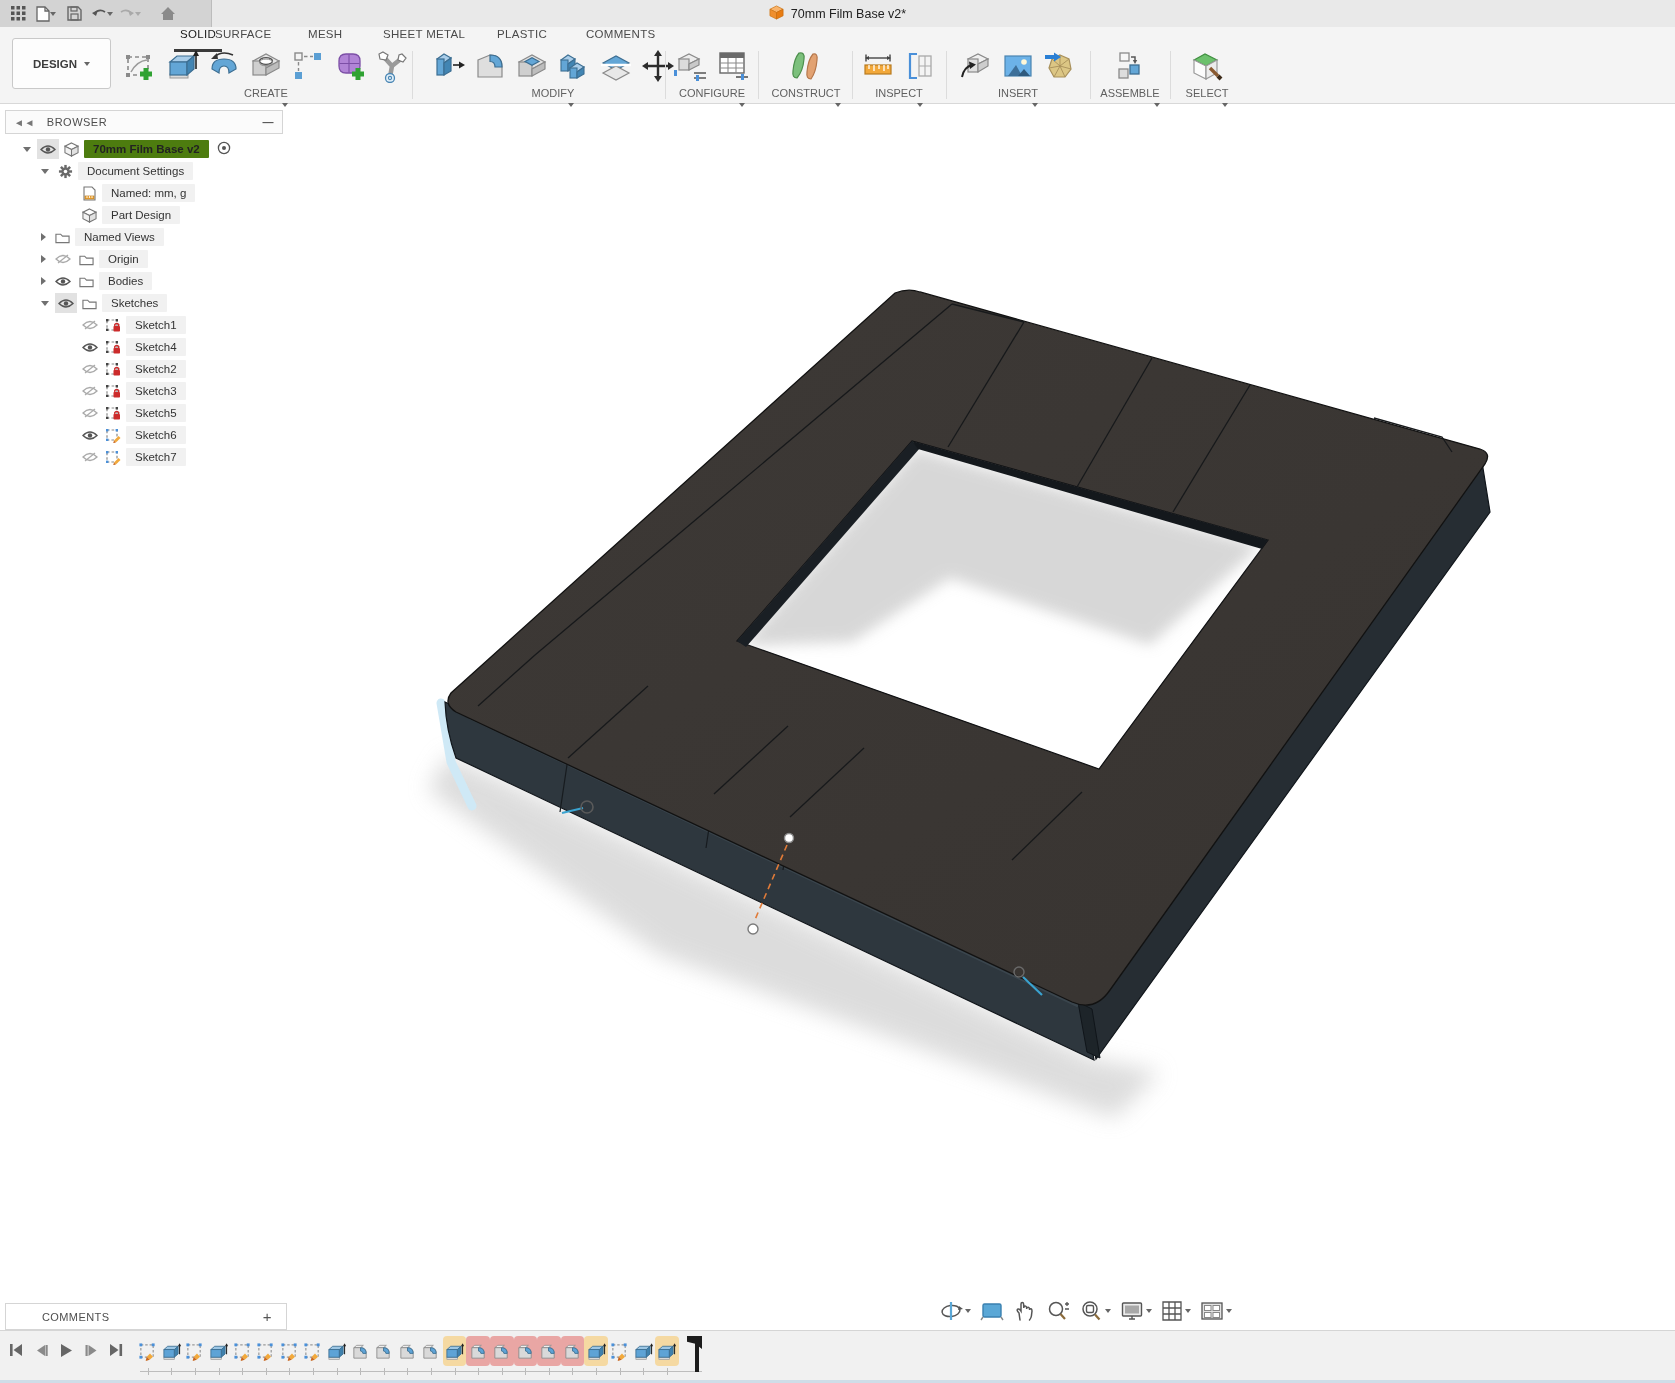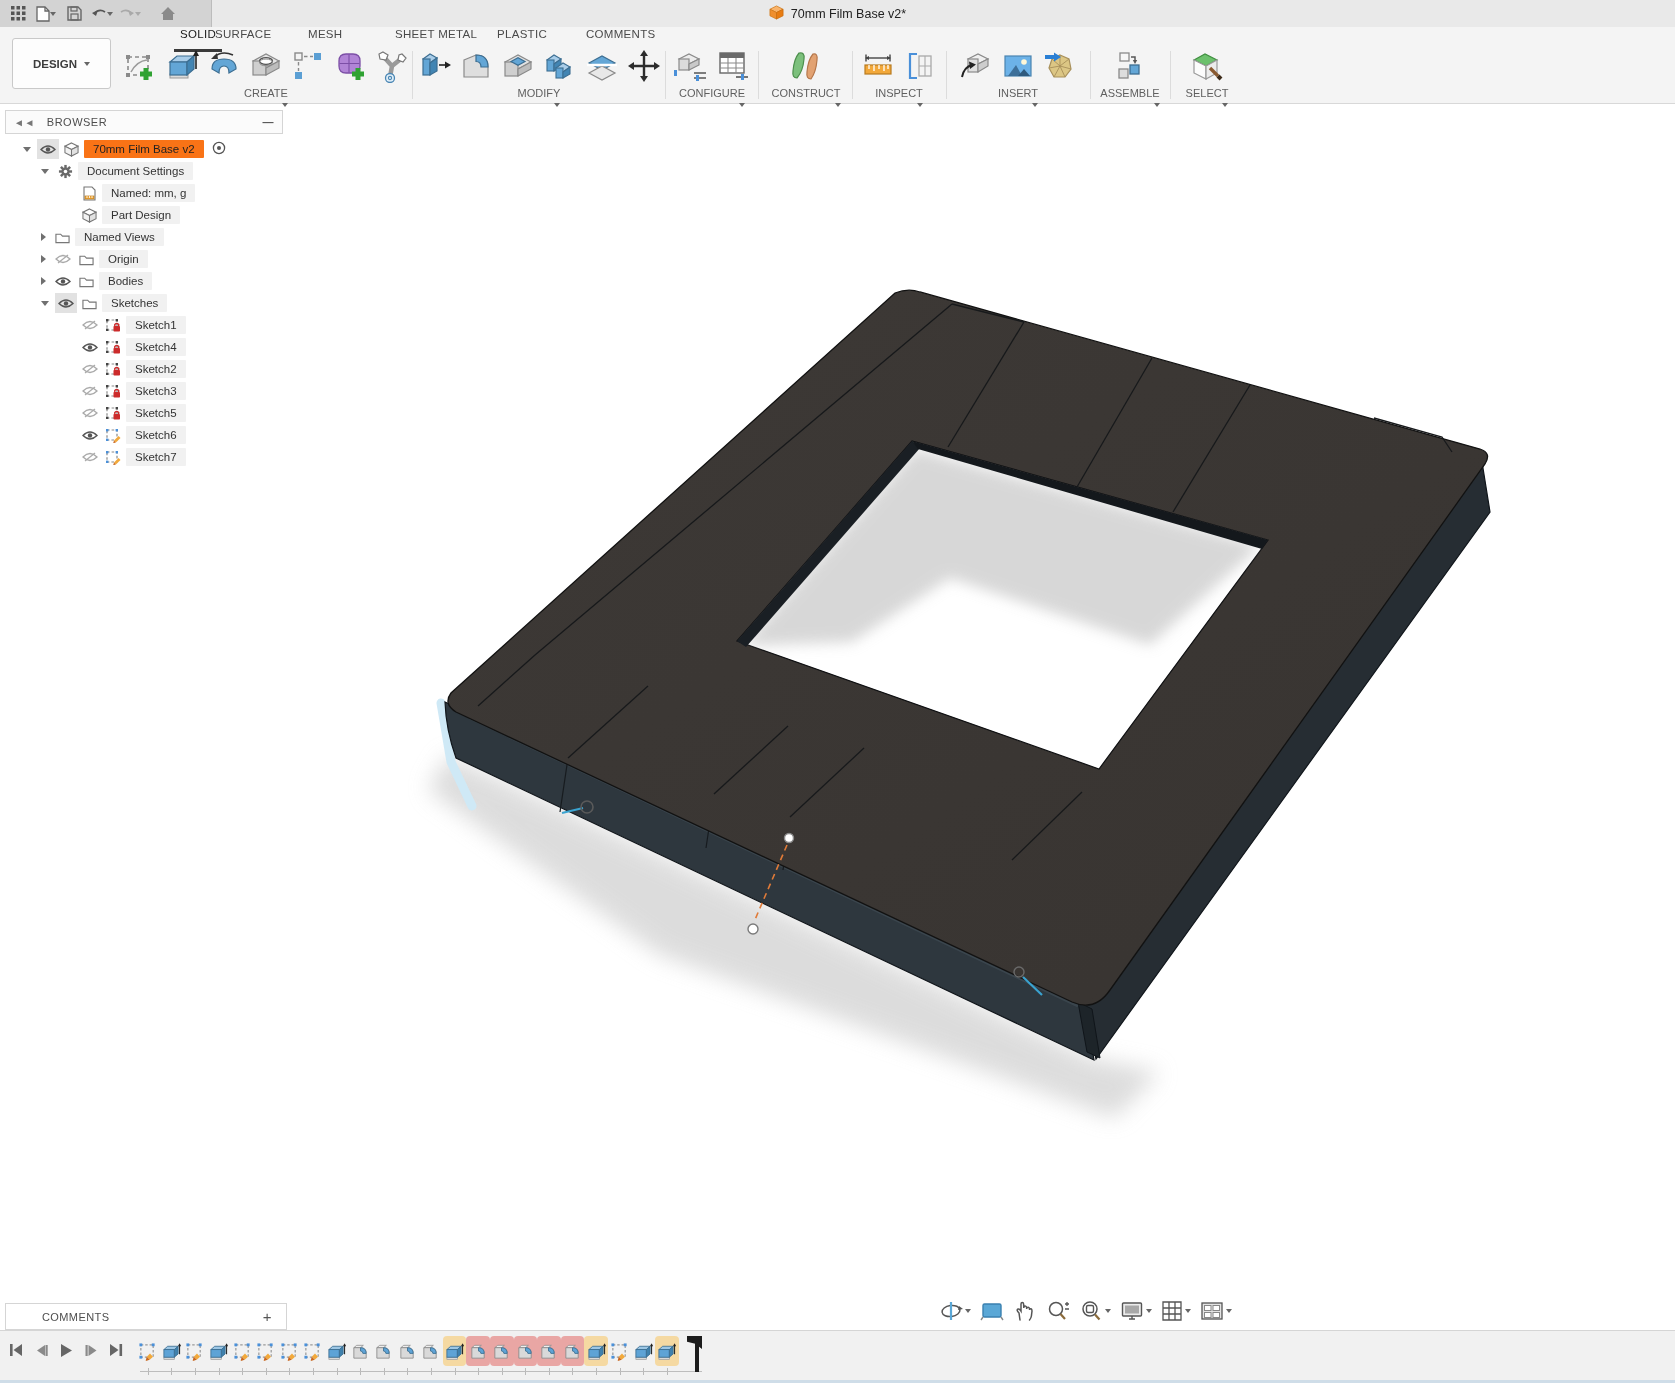--- a/index.html
+++ b/index.html
@@ -38,21 +38,21 @@
   .bheader .btitle{flex:1;text-align:left;margin-left:12px;}
   .collapse-arrows{color:#777;font-size:10px;}
   .minimize{color:#555;font-weight:bold;cursor:pointer;}
   .btree{padding-top:4px;}
   .brow{display:flex;align-items:center;height:22px;cursor:default;}
   .brow .chev{width:0;height:0;margin-right:6px;}
   .chev.right{border-top:4px solid transparent;border-bottom:4px solid transparent;border-left:5px solid #707070;}
   .chev.down{border-left:4px solid transparent;border-right:4px solid transparent;border-top:5px solid #707070;}
   .cell{display:flex;align-items:center;justify-content:center;}
   .lbl{background:#f1f1f1;padding:3px 9px;border-radius:1px;color:#333;white-space:nowrap;}
-  .brow.selected .lbl{background:#f97316;font-weight:normal;color:#222;}
+  .brow.selected .lbl{background:#4d7c0f;font-weight:bold;color:#222;}
   .eyecell{width:22px;height:20px;margin-right:2px;}
   .eyecell.shaded{background:#e2e2e2;}
   .typeicon{width:20px;height:18px;margin-right:3px;}
   .radio-activate{margin-left:8px;}
   
   .comments{position:absolute;left:5px;top:1303px;width:280px;height:25px;background:#fff;border:1px solid #d5d5d5;
             display:flex;align-items:center;z-index:30;font-size:11px;color:#4e4e4e;letter-spacing:.4px;}
   .comments .clabel{flex:1;margin-left:36px;}
   .comments .cplus{margin-right:14px;font-size:15px;color:#555;cursor:pointer;}
   
@@ -211,21 +211,21 @@
 
   <div class="ribbon">
     <div class="ws-btn">
       <span>DESIGN</span>
         <span class="caret"></span>
     </div>
 
     <div class="tab active" style="left:139px">SOLID</div>
     <div class="tab" style="left:215px">SURFACE</div>
     <div class="tab" style="left:308px">MESH</div>
-    <div class="tab" style="left:395px">SHEET METAL</div>
+    <div class="tab" style="left:383px">SHEET METAL</div>
     <div class="tab" style="left:497px">PLASTIC</div>
     <div class="tab" style="left:586px">COMMENTS</div>
 
     <div class="tgroup" style="left:122px;width:288px">
       <div class="ticons">
         <div class="tbtn">
           <svg width="34" height="34" viewBox="0 0 34 34">
               <rect x="5" y="8" width="20" height="18" fill="none" stroke="#8a8a8a" stroke-width="1.6" stroke-dasharray="4 3"></rect>
               <rect x="3" y="6" width="4" height="4" fill="#8a8a8a"></rect>
               <rect x="23" y="6" width="4" height="4" fill="#8a8a8a"></rect>
@@ -285,21 +285,21 @@
             </svg>
         </div>
       </div>
       <div class="glabel">
           <span>CREATE</span>
           <span class="caret"></span>
         </div>
     </div>
     <div class="gsep" style="left:412px"></div>
 
-    <div class="tgroup" style="left:414px;width:250px">
+    <div class="tgroup" style="left:428px;width:250px">
       <div class="ticons">
         <div class="tbtn">
           <svg width="34" height="34" viewBox="0 0 34 34">
               <polygon points="6,10 13,5 20,9 13,14" fill="#a9cde9" stroke="#3c6e92" stroke-width="1.2"></polygon>
               <rect x="6" y="10" width="7" height="16" fill="#63a6d6" stroke="#3c6e92" stroke-width="1.2"></rect>
               <polygon points="13,14 20,9 20,22 13,26" fill="#4285b3" stroke="#3c6e92" stroke-width="1.2"></polygon>
               <path d="M22,16 L30,16" stroke="#222" stroke-width="1.6"></path>
               <polygon points="28,12.5 34,16 28,19.5" fill="#222"></polygon>
             </svg>
         </div>

